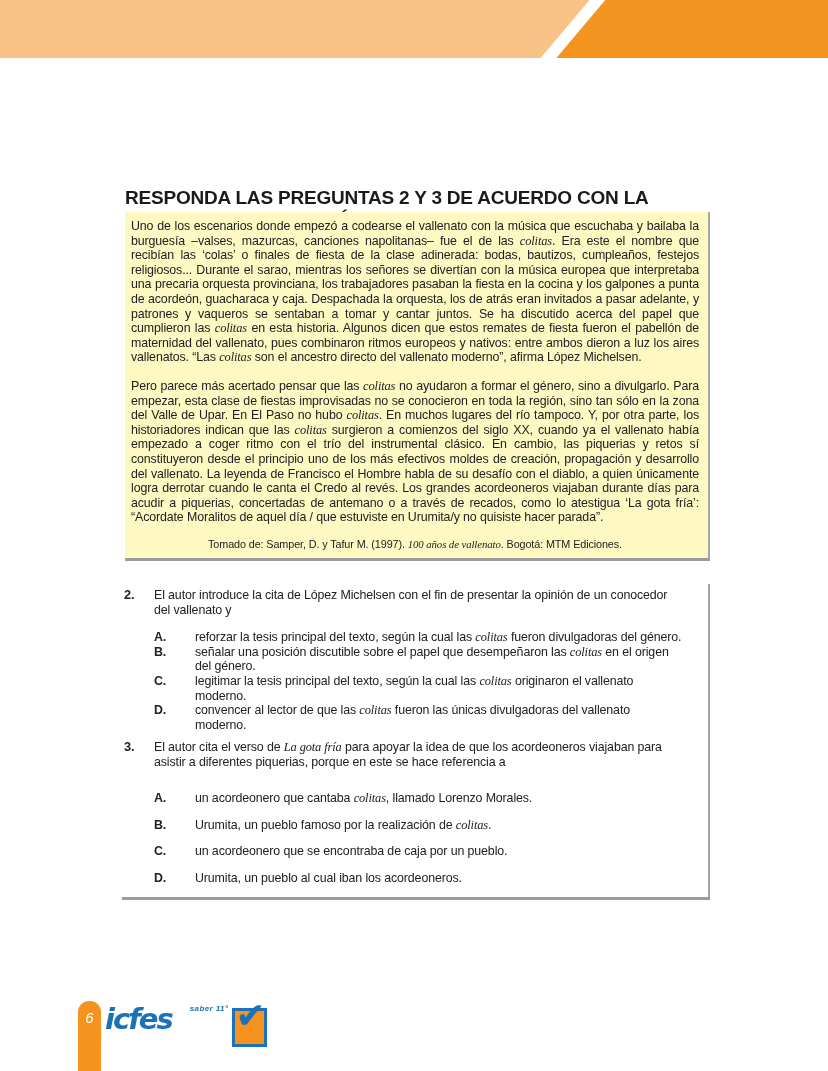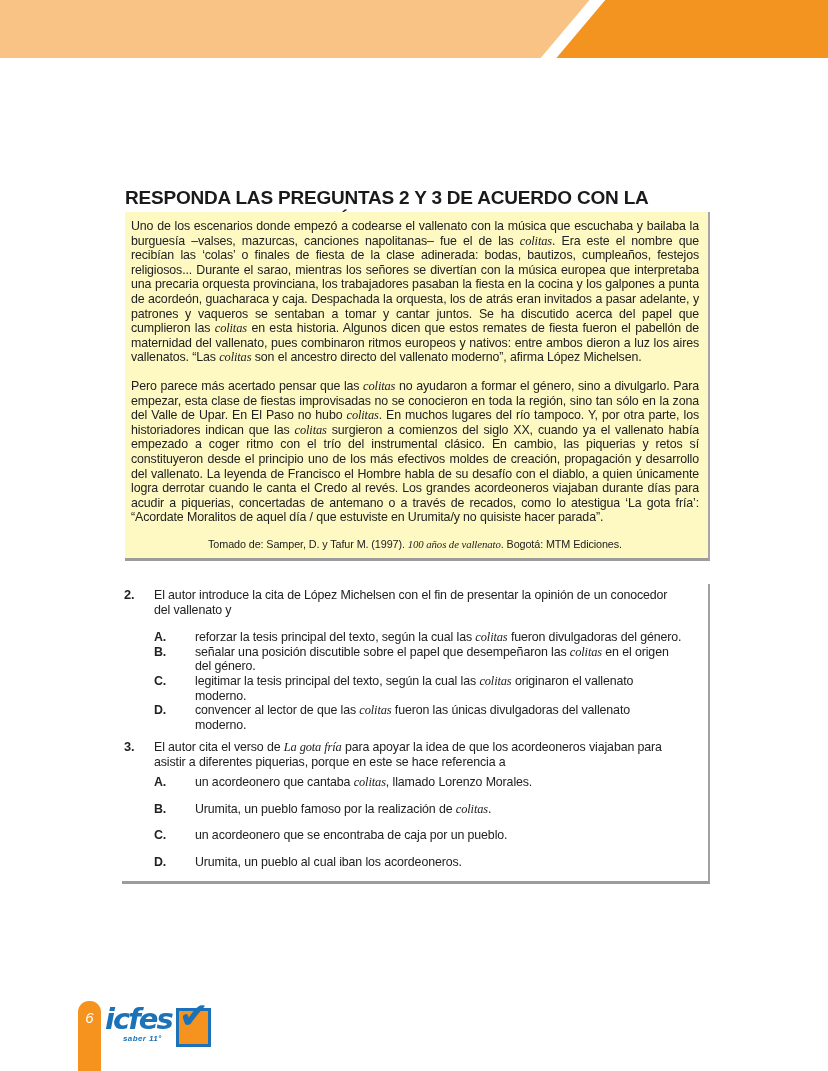--- a/index.html
+++ b/index.html
@@ -33,32 +33,32 @@
 
   
   .question{position:absolute;left:122px;width:588px;box-sizing:border-box;display:flex;
     background:#fff;border-right:2px solid #a2a2a2;border-bottom:3px solid #9c9c9c;
     padding:4px 0 11px 0;font-size:12.4px;line-height:14.6px;letter-spacing:-0.12px}
   .q2{top:584px}
   .q3{top:736px}
   .qnum{width:30px;flex-shrink:0;font-weight:bold;font-size:12.8px;padding-left:2px}
   .qbody{flex:1;padding-right:24px}
   .stem{margin-bottom:13px}
-  .q3 .stem{margin-bottom:6px}
+  .q3 .stem{margin-bottom:22px}
   .opt{display:flex}
   .q3 .opt + .opt{margin-top:12px}
   .letter{width:41px;flex-shrink:0;font-weight:bold}
   .otext{flex:1}
 
   
   .page-tab{position:absolute;left:78px;top:1001px;width:23px;height:70px;background:#f6921e;
     border-radius:11px 11px 0 0;box-sizing:border-box;padding-top:9px;text-align:center;
     color:#ffffff;font-style:italic;font-size:15px;line-height:16px}
   .logo{position:absolute;left:105px;top:1004px;display:flex;align-items:flex-start}
-  .wordmark-wrap{display:flex;flex-direction:column}
+  .wordmark-wrap{display:flex;}
   .wordmark{color:#1b72b8;font-weight:bold;font-style:italic;font-size:29px;line-height:30px;
     letter-spacing:-2px;font-family:"DejaVu Sans",sans-serif}
   .saber{color:#1b72b8;font-weight:bold;font-style:italic;font-size:8px;line-height:9px;
     margin-left:18px;letter-spacing:0.4px}
   .check-box{position:relative;width:29px;height:33px;background:#f6921e;border:3px solid #1b72b8;
     margin-left:4px;margin-top:4px}
   .check-glyph{position:absolute;top:-13px;left:0px;color:#1b72b8;font-size:36px;line-height:36px;
     font-weight:bold;font-family:"DejaVu Sans",sans-serif}
 </style>
 </head>

